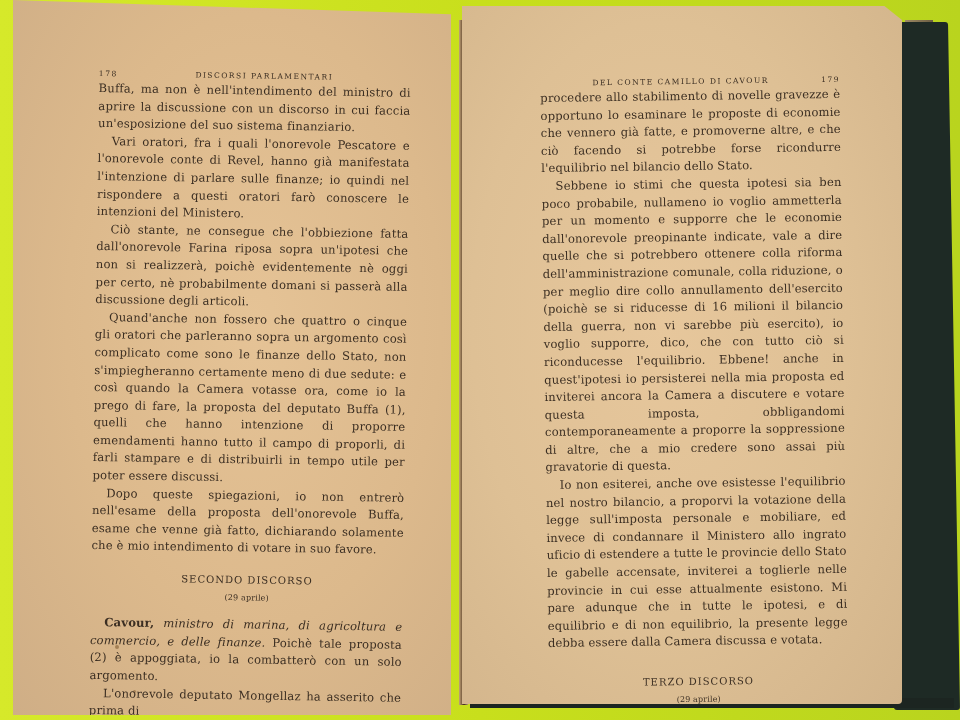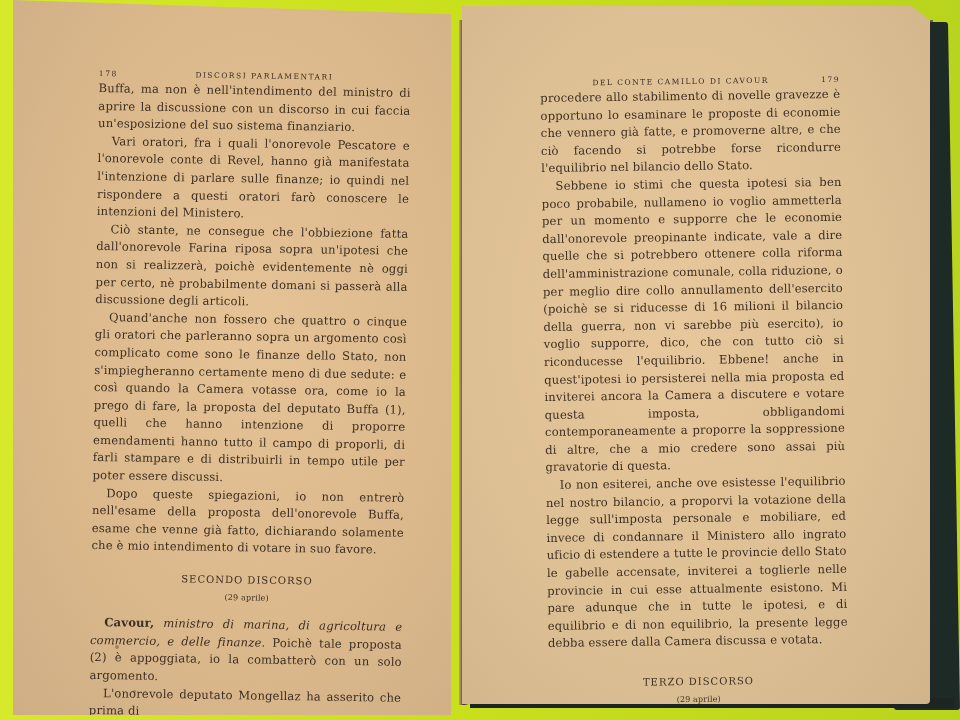--- a/index.html
+++ b/index.html
@@ -3,21 +3,21 @@
 <meta charset="utf-8">
 <style>
   html,body{margin:0;padding:0;}
   body{width:960px;height:720px;overflow:hidden;background:#cfe21f;position:relative;font-family:"DejaVu Serif","Liberation Serif",serif;}
   .bg-green{position:absolute;left:0;top:0;width:960px;height:720px;background:linear-gradient(90deg,#d6e92a 0%,#c8df1c 50%,#b9d41e 100%);}
   .cover{position:absolute;left:888px;top:22px;width:66px;height:688px;background:#1e2a25;transform:skewX(1deg);border-radius:3px;}
   .cover-edge{position:absolute;left:905px;top:20px;width:28px;height:690px;background:linear-gradient(90deg,#9e8a64,#6b5d42);}
   .bottom-shadow{position:absolute;left:470px;top:698px;width:484px;height:10px;background:#1c2521;}
   .page{position:absolute;overflow:hidden;}
   .page-left{left:13px;top:0;width:438px;height:715px;background:radial-gradient(ellipse at 55% 45%,#e5c396 0%,#dcb98c 55%,#cfae86 100%);clip-path:polygon(0 0,100% 2%,100% 100%,0 100%);}
-  .page-right{left:462px;top:6px;width:440px;height:698px;background:radial-gradient(ellipse at 45% 45%,#e7c79c 0%,#dec095 55%,#d2b48b 100%);clip-path:polygon(0 0,96% 0,100% 2%,100% 100%,0 100%);border-bottom-right-radius:4px;padding-left:28px;}
+  .page-right{left:462px;top:6px;width:440px;height:698px;background:radial-gradient(ellipse at 45% 45%,#e7c79c 0%,#dec095 55%,#d2b48b 100%);clip-path:polygon(0 0,96% 0,100% 2%,100% 100%,0 100%);border-bottom-right-radius:4px;}
   .gutter{position:absolute;left:459px;top:20px;width:9px;height:685px;background:linear-gradient(90deg,#c7a67c,#5a4128 45%,#3b2a18 55%,#b89670);}
   .spot{position:absolute;border-radius:50%;background:#8e6a3e;opacity:.7;}
   .txt{position:absolute;color:#3b2e22;font-size:11.6px;line-height:17.6px;letter-spacing:0.15px;}
   .ltxt{left:86px;width:312px;transform:rotate(0.9deg);transform-origin:0 0;}
   .rtxt{left:78px;width:300px;transform:rotate(-0.8deg);transform-origin:0 0;}
   .running{font-size:7.5px;letter-spacing:1.5px;text-transform:uppercase;display:flex;justify-content:space-between;line-height:12px;}
   .p{text-align:justify;margin:0;}
   .ind{text-indent:14px;}
   .heading{text-align:center;font-size:10px;letter-spacing:1px;margin-top:14px;}
   .date{text-align:center;font-size:8px;margin:0 0 10px 0;}

